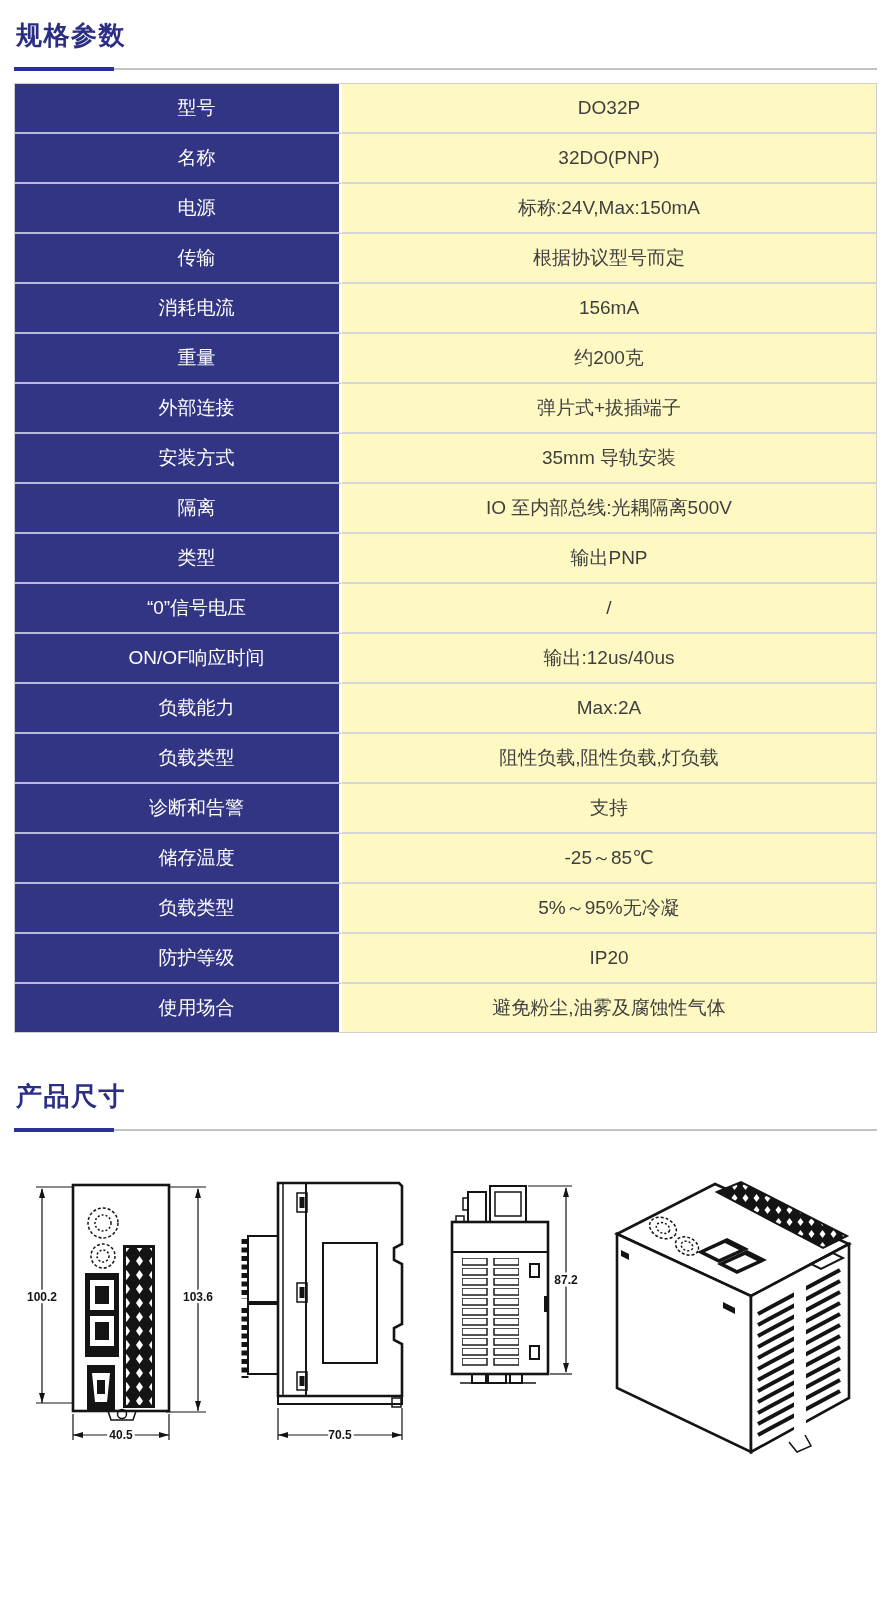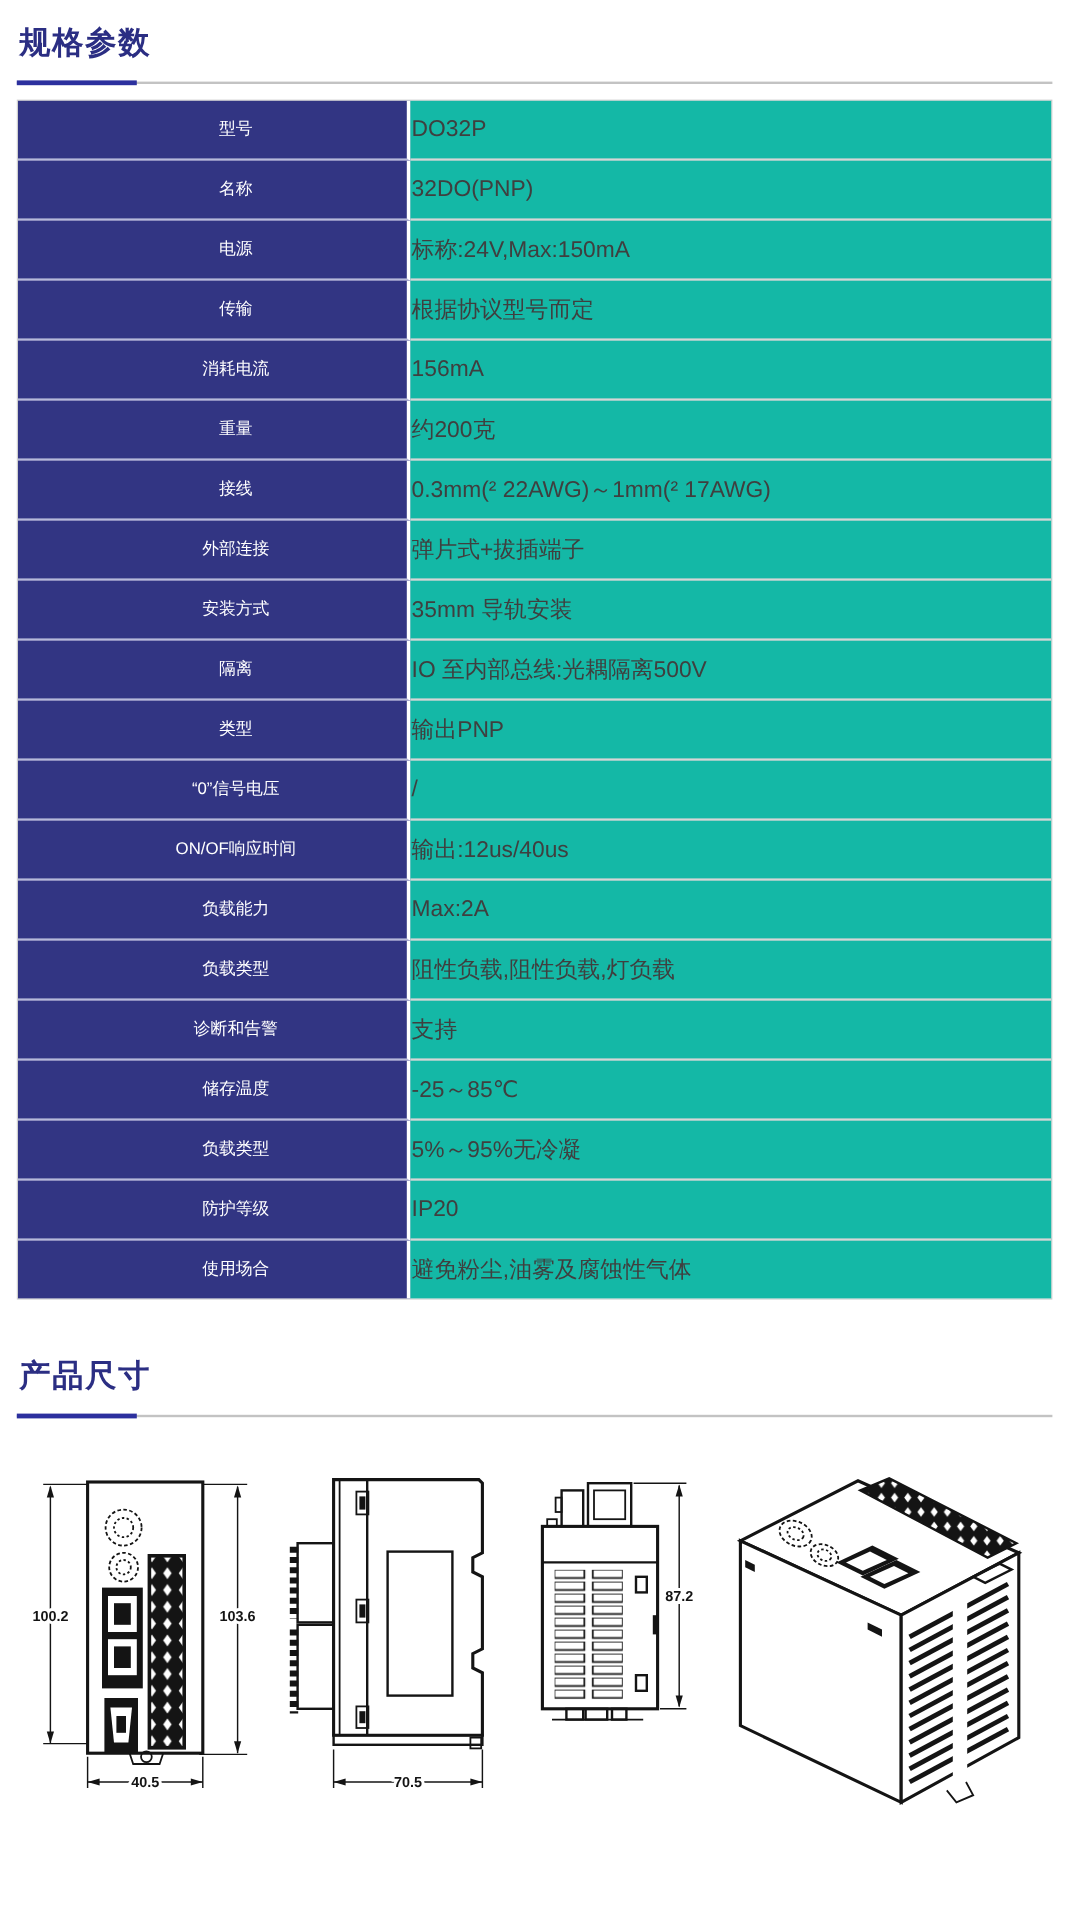--- a/index.html
+++ b/index.html
@@ -7,24 +7,24 @@
   .page { padding:12px 14px 0 14px; }
 
   .section-title { font-size:26px; font-weight:bold; color:#2b2e83; letter-spacing:1.5px; margin:6px 0 0 2px; }
   .rule { position:relative; height:4px; margin-top:14px; }
   .rule-gray { position:absolute; top:1px; left:0; right:0; height:2px; background:#c3c3c3; }
   .rule-accent { position:absolute; top:0; left:0; width:100px; height:4px; background:#2c309e; }
 
   table.spec { width:100%; border-collapse:separate; border-spacing:0; margin-top:12px; border:1px solid #cfcfcf; }
   table.spec th {
     width:283px; height:46px; background:#323583; color:#ffffff; font-weight:400;
-    font-size:14px; text-align:center; border-bottom:2px solid #b7b9da; border-right:3px solid #ffffff;padding-left:40px;
+    font-size:19px; text-align:center; border-bottom:2px solid #b7b9da; border-right:3px solid #ffffff;padding-left:40px;
   }
   table.spec td {
-    height:46px; font-size:19px; color:#3f3f3f; text-align:left; background:#14b8a6;
+    height:46px; font-size:19px; color:#3f3f3f; text-align:center; background:#fef9c3;
     border-bottom:2px solid #d6d6d6;
   }
   table.spec tr:last-child th, table.spec tr:last-child td { border-bottom:none; }
 
   .dim-section { margin-top:46px; }
   .drawings { display:flex; justify-content:space-between; align-items:flex-start; margin-top:24px; padding:0 2px; height:312px; }
   .d svg { display:block; }
   .d .ol  { fill:#ffffff; stroke:#141414; stroke-width:2.6; stroke-linejoin:miter; }
   .d .ln  { fill:none; stroke:#141414; stroke-width:2; }
   .d .t1  { fill:none; stroke:#141414; stroke-width:1.5; }
@@ -74,24 +74,20 @@
             <th>消耗电流</th>
             <td>156mA</td>
           </tr>
 
           <tr>
             <th>重量</th>
             <td>约200克</td>
           </tr>
 
 
-          <tr>
-            <th>接线</th>
-            <td>0.3mm(² 22AWG)～1mm(² 17AWG)</td>
-          </tr>
 
           <tr>
             <th>外部连接</th>
             <td>弹片式+拔插端子</td>
           </tr>
 
           <tr>
             <th>安装方式</th>
             <td>35mm 导轨安装</td>
           </tr>

